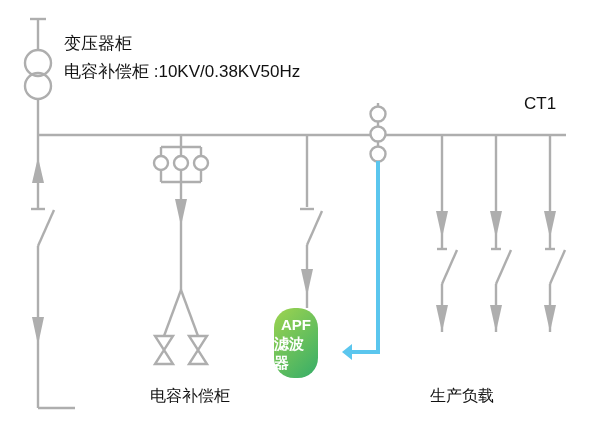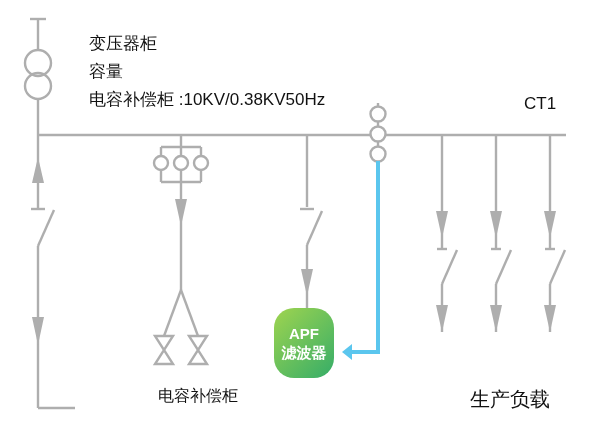--- a/index.html
+++ b/index.html
@@ -2,29 +2,29 @@
 <html><head>
 <meta charset="utf-8">
 <style>
   html,body{margin:0;padding:0;background:#ffffff;}
   .stage{
     position:relative;width:600px;height:434px;background:#ffffff;overflow:hidden;
     font-family:"Liberation Sans","DejaVu Sans",sans-serif;color:#111111;
   }
   .stage svg{position:absolute;left:0;top:0;}
   .lbl{position:absolute;color:#111111;}
-  .header{left:64px;top:30px;font-size:17px;line-height:28px;font-weight:400;margin-left:25px;}
+  .header{left:64px;top:30px;font-size:17px;line-height:28px;font-weight:400;}
   .ct1{left:524px;top:94px;font-size:17px;}
-  .cap-label{left:134px;top:386px;width:128px;text-align:center;font-size:16px;}
-  .load-label{left:430px;top:386px;width:120px;text-align:right;font-size:20px;}
+  .cap-label{left:126px;top:386px;width:128px;text-align:center;font-size:16px;}
+  .load-label{left:430px;top:386px;width:120px;text-align:left;font-size:16px;}
   .apf{
-    position:absolute;left:274px;top:308px;width:60px;height:70px;border-radius:20px;
+    position:absolute;left:274px;top:308px;width:44px;height:70px;border-radius:20px;
     background:linear-gradient(135deg,#9fd44f 0%,#35ad68 100%);
     display:flex;flex-direction:column;align-items:center;justify-content:center;
-    color:#ffffff;font-weight:bold;font-size:15px;line-height:19px;text-align:center;
+    color:#ffffff;font-weight:bold;font-size:15px;line-height:19px;
   }
 </style>
 </head>
 <body>
 
 <div class="stage">
 
   <svg width="600" height="434" viewBox="0 0 600 434">
 
     <g stroke="#aeaeae" stroke-width="2.4" fill="none">
@@ -102,21 +102,20 @@
     </g>
 
     <g>
       <polyline points="378,161 378,352 351,352" stroke="#5bc6ee" stroke-width="4" fill="none"></polyline>
       <polygon points="352,344 352,360 342,352" fill="#5bc6ee"></polygon>
     </g>
   </svg>
 
   <div class="lbl header">
     <div>变压器柜</div>
-    <div>容量</div>
     <div>电容补偿柜 :10KV/0.38KV50Hz</div>
   </div>
 
   <div class="lbl ct1">CT1</div>
 
   <div class="lbl cap-label">电容补偿柜</div>
 
   <div class="lbl load-label">生产负载</div>
 
   <div class="apf">

